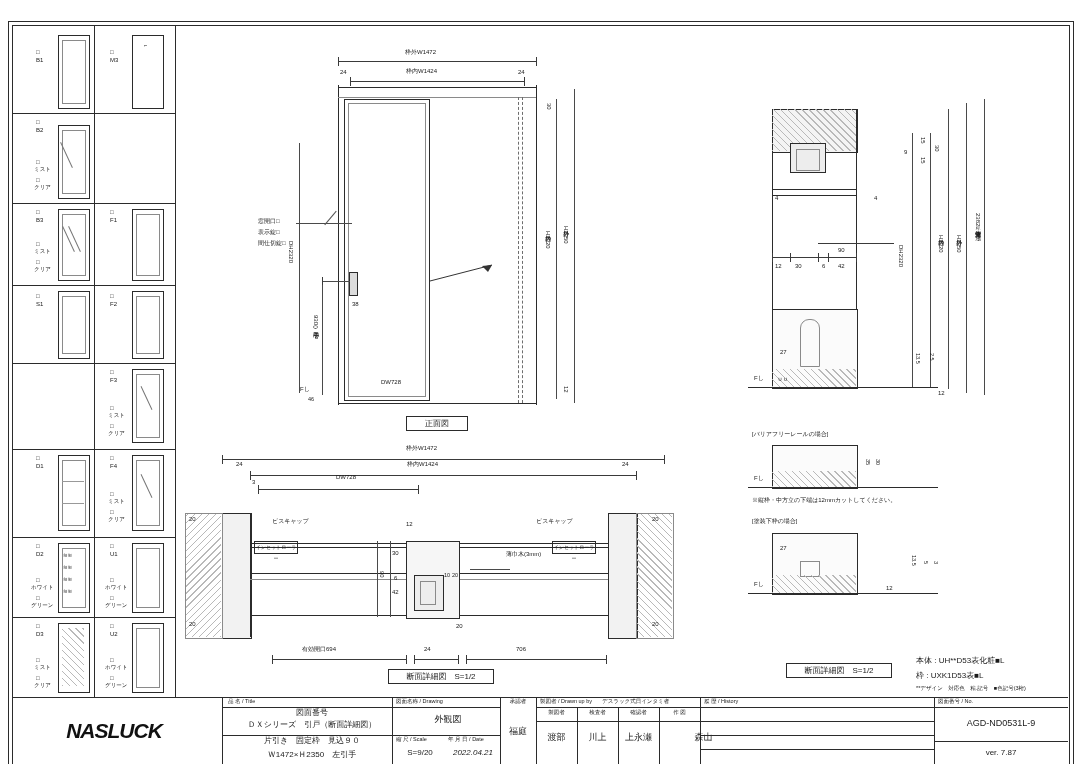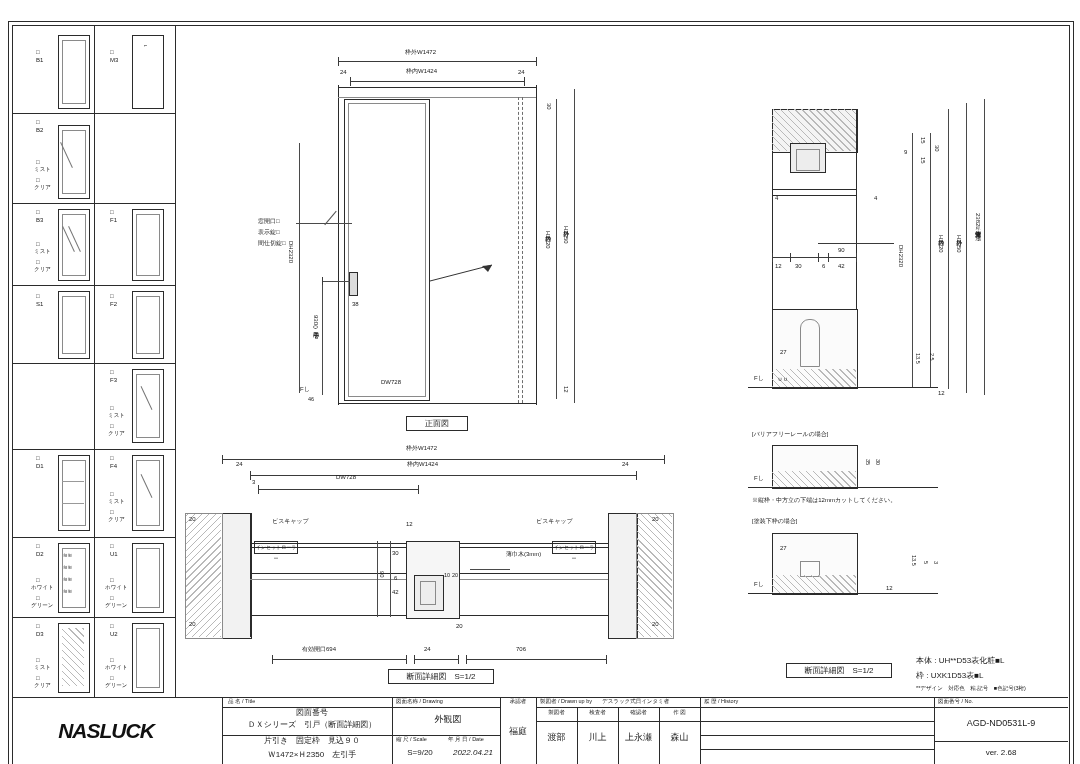--- a/index.html
+++ b/index.html
@@ -388,21 +388,21 @@
   <div class="ln hl" style="left:392px;top:722px;width:108px;"></div>
   <div class="ln hl" style="left:536px;top:694px;width:164px;"></div>
   <div class="ln hl" style="left:536px;top:708px;width:164px;"></div>
   <div class="ln hl" style="left:700px;top:694px;width:234px;"></div>
   <div class="ln hl" style="left:934px;top:694px;width:134px;"></div>
   <div class="ln hl" style="left:934px;top:728px;width:134px;"></div>
   <div class="ln vl" style="left:577px;top:694px;height:58px;"></div>
   <div class="ln vl" style="left:618px;top:694px;height:58px;"></div>
   <div class="ln vl" style="left:659px;top:694px;height:58px;"></div>
 
-  <div class="logo" style="left:16px;top:702px;width:180px;height:32px;">NASLUCK</div>
+  <div class="logo" style="left:24px;top:702px;width:180px;height:32px;">NASLUCK</div>
 
   <div class="t t5" style="left:228px;top:686px;">品 名 / Title</div>
   <div class="t t8 ctr" style="left:262px;top:696px;width:100px;">図面番号</div>
   <div class="t t8 ctr" style="left:232px;top:708px;width:160px;">ＤＸシリーズ　引戸（断面詳細図）</div>
   <div class="t t8 ctr" style="left:242px;top:724px;width:140px;">片引き　固定枠　見込９０</div>
   <div class="t t8 ctr" style="left:232px;top:738px;width:160px;">Ｗ1472×Ｈ2350　左引手</div>
 
   <div class="t t5" style="left:396px;top:686px;">図面名称 / Drawing</div>
   <div class="t t9 ctr" style="left:396px;top:702px;width:104px;">外観図</div>
   <div class="t t5" style="left:396px;top:724px;">縮 尺 / Scale</div>
@@ -416,24 +416,24 @@
   <div class="t t5" style="left:540px;top:686px;">製図者 / Drawn up by</div>
   <div class="t t5" style="left:602px;top:686px;">デスラック式日インタミ者</div>
   <div class="t t5 ctr" style="left:577px;top:697px;width:41px;">検査者</div>
   <div class="t t5 ctr" style="left:618px;top:697px;width:41px;">確認者</div>
   <div class="t t5 ctr" style="left:659px;top:697px;width:41px;">作 図</div>
   <div class="t t5 ctr" style="left:536px;top:697px;width:41px;">製図者</div>
 
   <div class="t t9 ctr" style="left:536px;top:720px;width:41px;">渡部</div>
   <div class="t t9 ctr" style="left:577px;top:720px;width:41px;">川上</div>
   <div class="t t9 ctr" style="left:618px;top:720px;width:41px;">上永瀬</div>
-  <div class="t t9 ctr" style="left:659px;top:720px;width:41px;">森山</div>
+  <div class="t t9 ctr" style="left:659px;top:720px;width:41px;padding-left:24px;">森山</div>
 
   <div class="t t5" style="left:704px;top:686px;">履 歴 / History</div>
   <div class="ln hl" style="left:700px;top:708px;width:234px;"></div>
   <div class="ln hl" style="left:700px;top:722px;width:234px;"></div>
   <div class="ln hl" style="left:700px;top:736px;width:234px;"></div>
 
   <div class="t t5" style="left:938px;top:686px;">図面番号 / No.</div>
   <div class="t t9 ctr" style="left:934px;top:706px;width:134px;">AGD-ND0531L-9</div>
-  <div class="t t8 ctr" style="left:934px;top:736px;width:134px;">ver. 2.68</div>
+  <div class="t t8 ctr" style="left:934px;top:736px;width:134px;">ver. 7.87</div>
 
 </div>
 
 </body></html>

